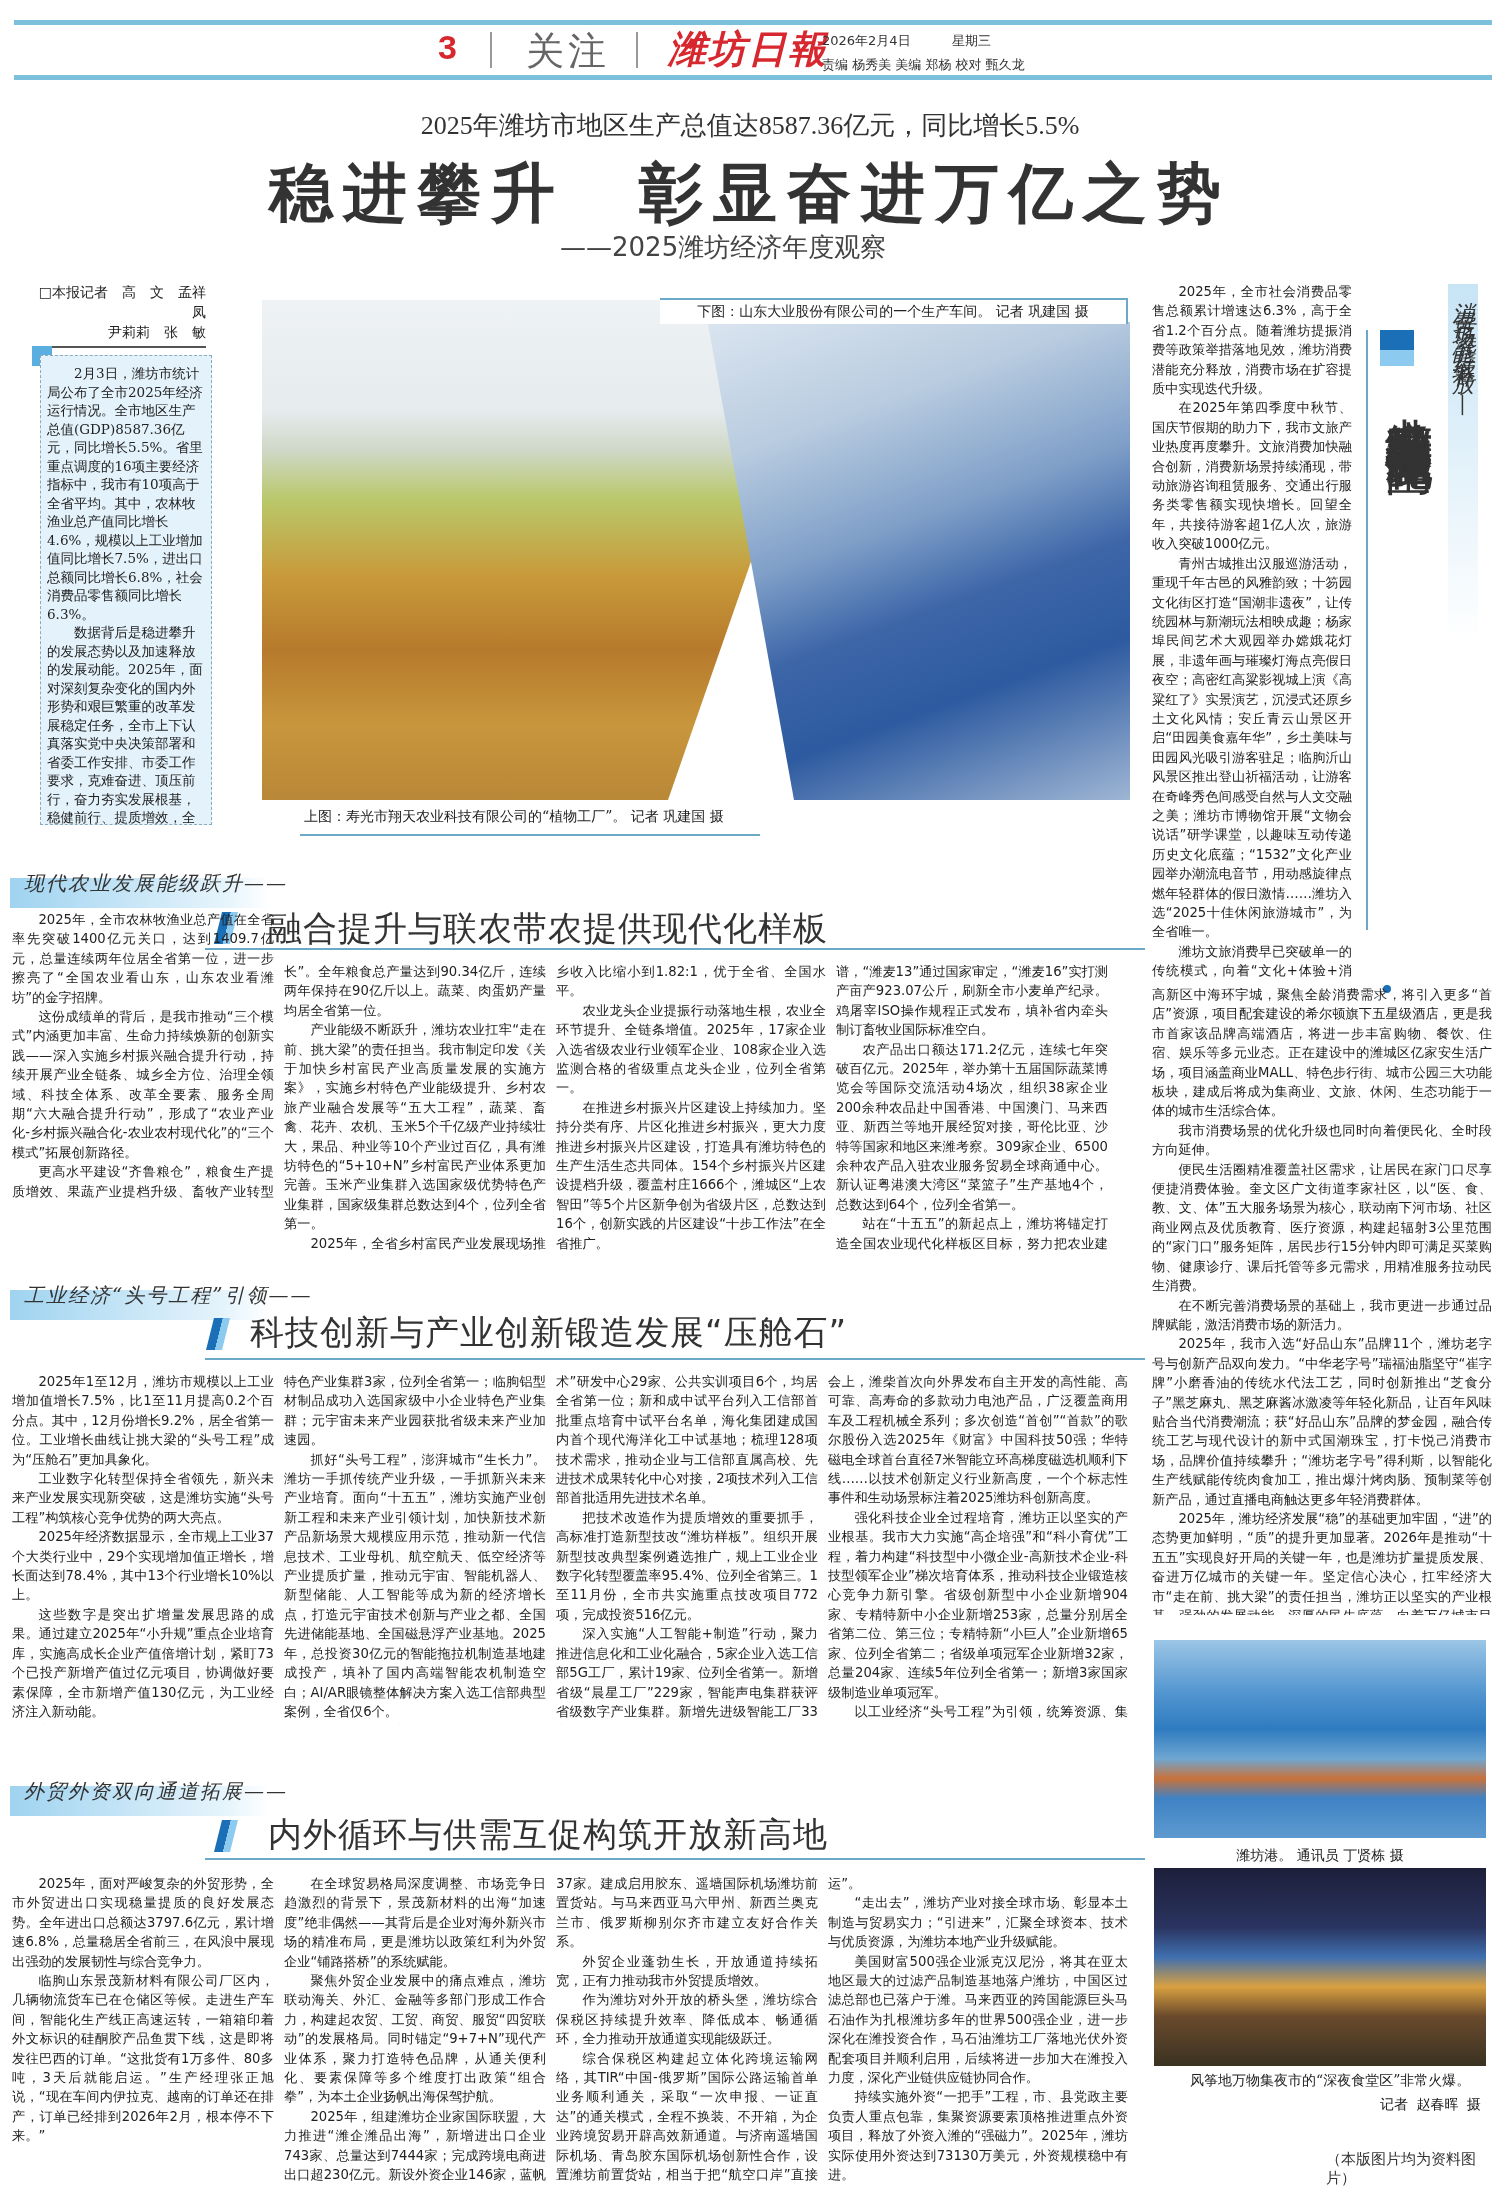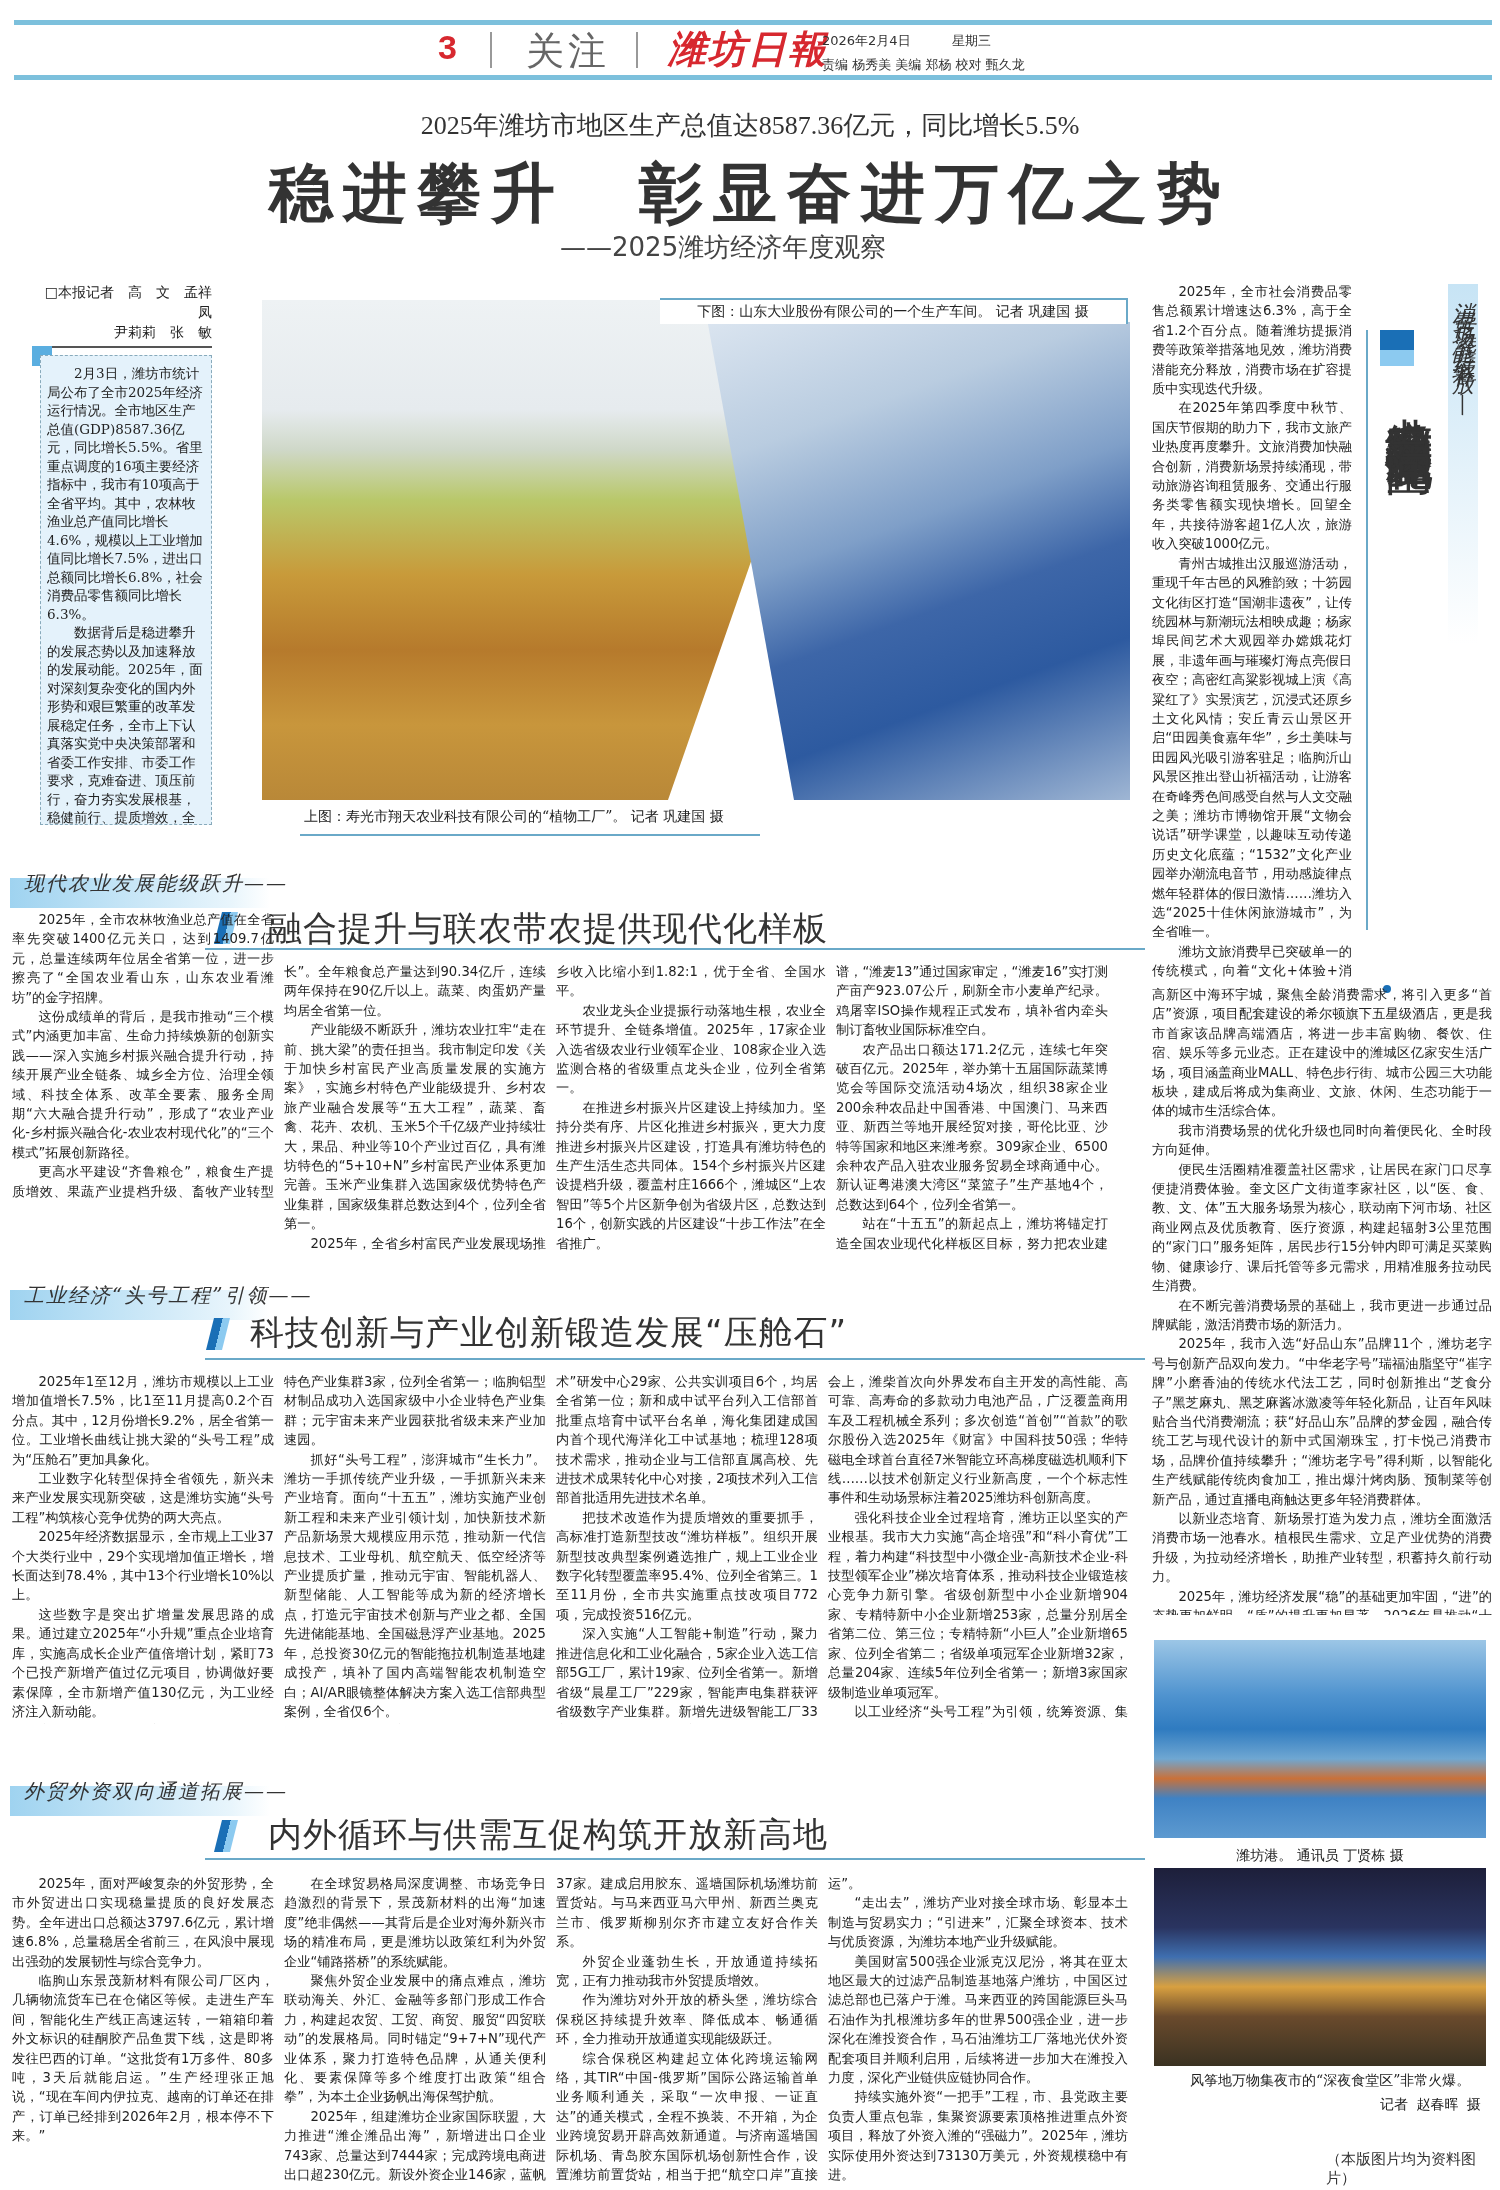--- a/index.html
+++ b/index.html
@@ -11,21 +11,21 @@
 .pg-num{position:absolute;left:438px;top:8px;font:bold 34px "Liberation Sans",sans-serif;color:#d7282f}
 .vsep{position:absolute;top:12px;width:2px;height:36px;background:#999}
 .sect{position:absolute;left:526px;top:6px;font:38px "DejaVu Sans",sans-serif;color:#666;letter-spacing:4px}
 .logo{position:absolute;left:668px;top:4px;font:bold italic 38px "DejaVu Serif",serif;color:#d7282f;letter-spacing:2px}
 .meta{position:absolute;left:822px;font:13px "DejaVu Sans",sans-serif;color:#333}
 .kicker{position:absolute;top:108px;left:0;width:1500px;text-align:center;font:26px "Liberation Serif",serif;color:#333}
 .headline{position:absolute;top:150px;left:0;width:1500px;text-align:center;font:bold 64px "DejaVu Sans",sans-serif;color:#333;letter-spacing:10px}
 .subhead{position:absolute;top:230px;left:560px;font:26px "DejaVu Sans",sans-serif;color:#444}
 .col{position:absolute;font:13.2px/19.4px "DejaVu Sans",sans-serif;color:#222;text-align:justify;overflow:hidden}
 .col p{text-indent:2em}
-.byline{position:absolute;left:40px;top:282px;width:172px;font:14px "DejaVu Sans",sans-serif;color:#222;border-bottom:2px solid #555;padding-bottom:4px}
+.byline{position:absolute;left:34px;top:282px;width:172px;font:14px "DejaVu Sans",sans-serif;color:#222;border-bottom:2px solid #555;padding-bottom:4px}
 .byline div{text-align:right;line-height:20px}
 .summary{position:absolute;left:40px;top:355px;width:172px;height:470px;border:1px dashed #8ab;background:#e4f2fb;padding:8px 6px;font:13.5px/18.5px "DejaVu Serif",serif;overflow:hidden}
 .summary p{text-indent:2em}
 .summary-mark{position:absolute;left:32px;top:346px;width:20px;height:20px;background:#5aaee0}
 .photo{position:absolute;overflow:hidden}
 .cap{position:absolute;font:14px "DejaVu Serif",serif;color:#222;background:#fff}
 .sec-band{position:absolute;left:10px;width:260px;height:30px;background:linear-gradient(90deg,#9fd3f0,#e8f5fc 85%,#fff)}
 .sec-label{position:absolute;left:24px;font:italic 20px "DejaVu Serif",serif;color:#333;letter-spacing:2px}
 .sec-title{position:absolute;left:268px;font:34px "DejaVu Sans",sans-serif;color:#333;letter-spacing:1px}
 .title-bar{position:absolute;width:16px;height:32px;background:linear-gradient(90deg,#1a6fb6 55%,#8ccaf0 55%);transform:skewX(-14deg)}
@@ -81,21 +81,20 @@
   <p>青州古城推出汉服巡游活动，重现千年古邑的风雅韵致；十笏园文化街区打造“国潮非遗夜”，让传统园林与新潮玩法相映成趣；杨家埠民间艺术大观园举办嫦娥花灯展，非遗年画与璀璨灯海点亮假日夜空；高密红高粱影视城上演《高粱红了》实景演艺，沉浸式还原乡土文化风情；安丘青云山景区开启“田园美食嘉年华”，乡土美味与田园风光吸引游客驻足；临朐沂山风景区推出登山祈福活动，让游客在奇峰秀色间感受自然与人文交融之美；潍坊市博物馆开展“文物会说话”研学课堂，以趣味互动传递历史文化底蕴；“1532”文化产业园举办潮流电音节，用动感旋律点燃年轻群体的假日激情……潍坊入选“2025十佳休闲旅游城市”，为全省唯一。</p>
   <p>潍坊文旅消费早已突破单一的传统模式，向着“文化+体验+消费”的融合新业态深度迈进。特色活动的背后，是我市对文旅资源的精准挖掘与创新转化，而商业载体作为消费场景的核心载体，其升级迭代与场景创新更是为消费升级注入强劲支撑。</p>
 
 </div>
 <div class="col" style="left:1152px;top:985px;width:340px;height:630px">
   <p style="text-indent:0">高新区中海环宇城，聚焦全龄消费需求，将引入更多“首店”资源，项目配套建设的希尔顿旗下五星级酒店，更是我市首家该品牌高端酒店，将进一步丰富购物、餐饮、住宿、娱乐等多元业态。正在建设中的潍城区亿家安生活广场，项目涵盖商业MALL、特色步行街、城市公园三大功能板块，建成后将成为集商业、文旅、休闲、生态功能于一体的城市生活综合体。</p>
   <p>我市消费场景的优化升级也同时向着便民化、全时段方向延伸。</p>
   <p>便民生活圈精准覆盖社区需求，让居民在家门口尽享便捷消费体验。奎文区广文街道李家社区，以“医、食、教、文、体”五大服务场景为核心，联动南下河市场、社区商业网点及优质教育、医疗资源，构建起辐射3公里范围的“家门口”服务矩阵，居民步行15分钟内即可满足买菜购物、健康诊疗、课后托管等多元需求，用精准服务拉动民生消费。</p>
   <p>在不断完善消费场景的基础上，我市更进一步通过品牌赋能，激活消费市场的新活力。</p>
   <p>2025年，我市入选“好品山东”品牌11个，潍坊老字号与创新产品双向发力。“中华老字号”瑞福油脂坚守“崔字牌”小磨香油的传统水代法工艺，同时创新推出“芝食分子”黑芝麻丸、黑芝麻酱冰激凌等年轻化新品，让百年风味贴合当代消费潮流；获“好品山东”品牌的梦金园，融合传统工艺与现代设计的新中式国潮珠宝，打卡悦己消费市场，品牌价值持续攀升；“潍坊老字号”得利斯，以智能化生产线赋能传统肉食加工，推出爆汁烤肉肠、预制菜等创新产品，通过直播电商触达更多年轻消费群体。</p>
-  <p>以新业态培育、新场景打造为发力点，潍坊全面激活消费市场一池春水。植根民生需求、立足产业优势的消费升级，为拉动经济增长，助推产业转型，积蓄持久前行动力。</p>
   <p>2025年，潍坊经济发展“稳”的基础更加牢固，“进”的态势更加鲜明，“质”的提升更加显著。2026年是推动“十五五”实现良好开局的关键一年，也是潍坊扩量提质发展、奋进万亿城市的关键一年。坚定信心决心，扛牢经济大市“走在前、挑大梁”的责任担当，潍坊正以坚实的产业根基、强劲的发展动能、深厚的民生底蕴，向着万亿城市目标稳步迈进，奋力书写中国式现代化潍坊篇章的崭新答卷。</p>
 </div>
 
 <div class="photo" style="left:1154px;top:1640px;width:332px;height:198px;background:linear-gradient(180deg,#9cc6e6 0%,#4f93cf 28%,#2f7bc0 45%,#6fa7d2 60%,#c9713a 70%,#3f82c4 80%,#5d9ad0 100%)"></div>
 <div class="cap" style="left:1154px;top:1847px;width:332px;text-align:center">潍坊港。 通讯员 丁贤栋 摄</div>
 <div class="photo" style="left:1154px;top:1868px;width:332px;height:198px;background:linear-gradient(180deg,#1d1f3a 0%,#2a3460 30%,#3f6fb0 45%,#d8a040 60%,#6a4a2c 75%,#3a3222 100%)"></div>
 <div class="cap" style="left:1190px;top:2072px">风筝地万物集夜市的“深夜食堂区”非常火爆。</div>
 <div class="cap" style="left:1380px;top:2096px;font-family:Liberation Mono, monospace">记者 赵春晖 摄</div>
 <div class="footer-note" style="left:1326px;top:2150px">（本版图片均为资料图片）</div>
 

